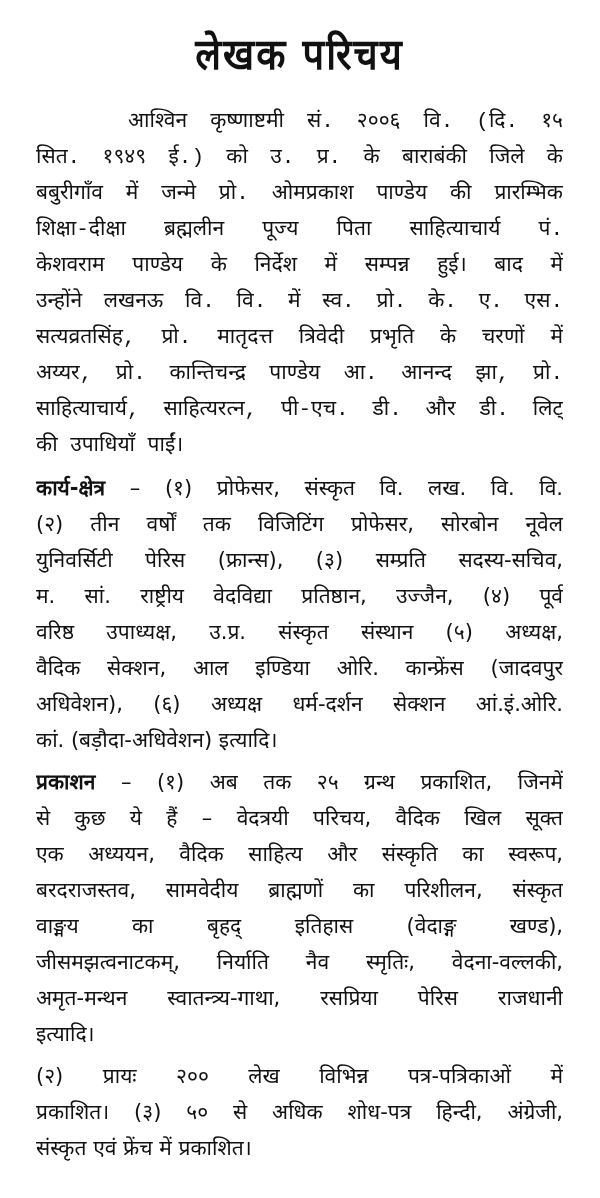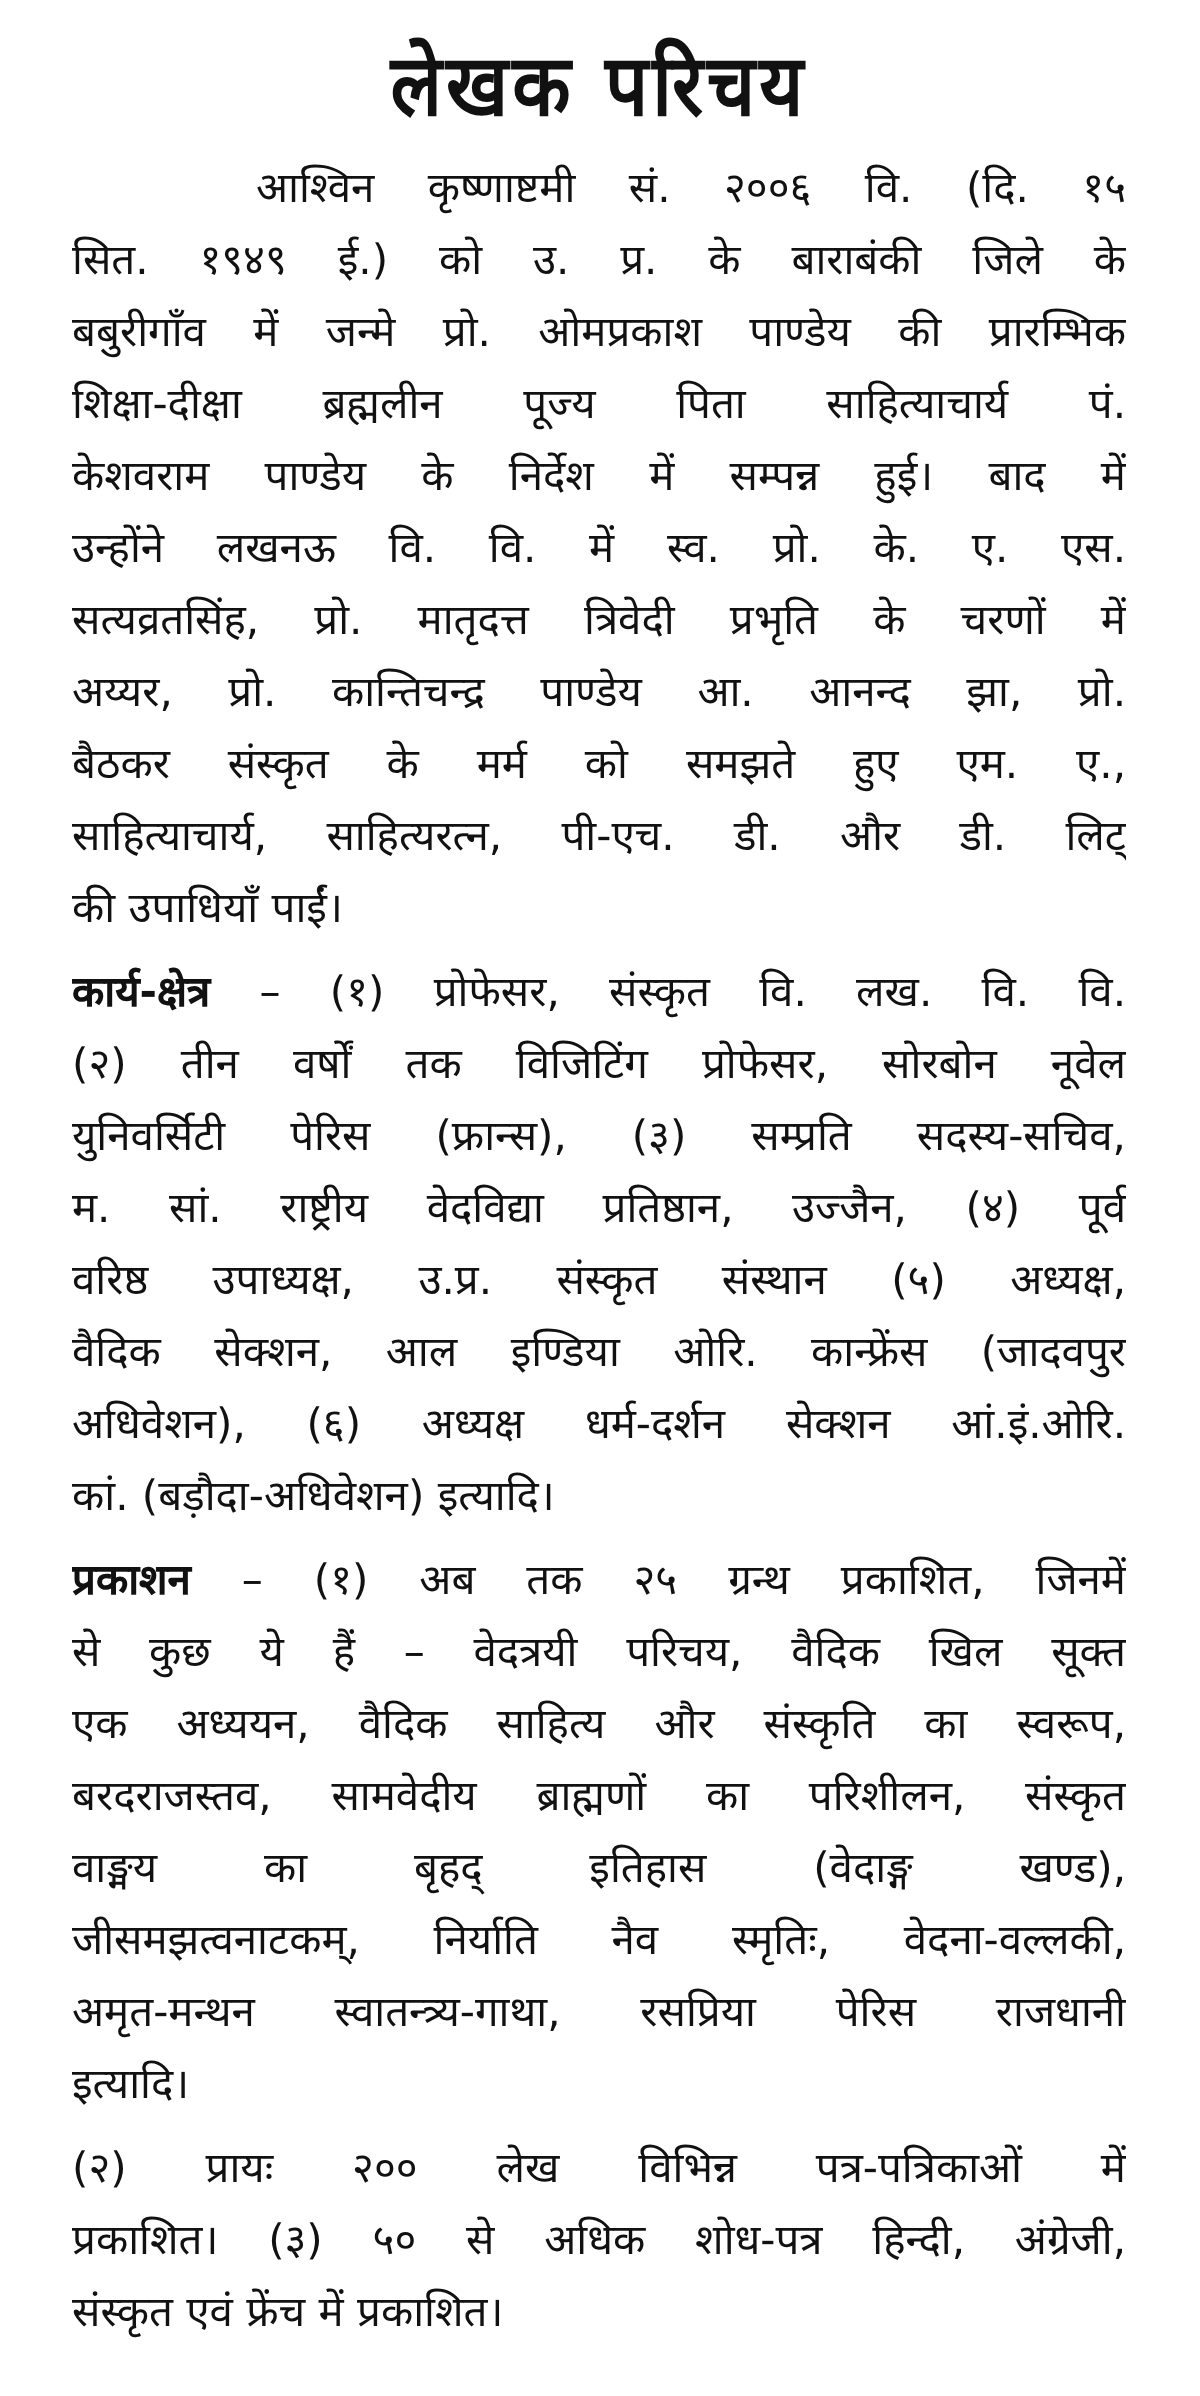--- a/index.html
+++ b/index.html
@@ -1,20 +1,20 @@
 <!DOCTYPE html>
 <html><head>
 <meta charset="utf-8">
 <style>
   html, body { margin: 0; padding: 0; background: #ffffff; }
   body {
     width: 600px; height: 1198px; overflow: hidden; position: relative;
     font-family: "DejaVu Sans", sans-serif; color: #111;
   }
-  .page { position: absolute; left: 36px; top: 0; width: 527px; }
+  .page { position: absolute; left: 36px; top: 12px; width: 527px; }
   .title {
     text-align: center; font-size: 38px; font-weight: bold;
     margin: 8px 0 0 0; height: 62px; line-height: 62px;
     letter-spacing: 2px; transform: scaleY(1.12); transform-origin: top;
   }
   .line {
     height: 36px; line-height: 36px; font-size: 21px;
     white-space: nowrap; text-align: justify; text-align-last: justify;
     overflow: hidden;
   }
@@ -22,30 +22,29 @@
   .line.indent { padding-left: 92px; }
   .lead { font-weight: bold; }
   .gap { height: 6px; }
 </style>
 </head>
 <body>
 
 <div class="page">
   <div class="title">लेखक परिचय</div>
 
-  <div style="margin-top:6px;">
+  <div style="margin-top:22px;font-family:Liberation Mono, monospace;">
     <div class="line indent">आश्विन कृष्णाष्टमी सं. २००६ वि. (दि. १५</div>
     <div class="line">सित. १९४९ ई.) को उ. प्र. के बाराबंकी जिले के</div>
     <div class="line">बबुरीगाँव में जन्मे प्रो. ओमप्रकाश पाण्डेय की प्रारम्भिक</div>
     <div class="line">शिक्षा-दीक्षा ब्रह्मलीन पूज्य पिता साहित्याचार्य पं.</div>
     <div class="line">केशवराम पाण्डेय के निर्देश में सम्पन्न हुई। बाद में</div>
     <div class="line">उन्होंने लखनऊ वि. वि. में स्व. प्रो. के. ए. एस.</div>
     <div class="line">सत्यव्रतसिंह, प्रो. मातृदत्त त्रिवेदी प्रभृति के चरणों में</div>
     <div class="line">अय्यर, प्रो. कान्तिचन्द्र पाण्डेय आ. आनन्द झा, प्रो.</div>
-    <div class="line">बैठकर संस्कृत के मर्म को समझते हुए एम. ए.,</div>
     <div class="line">साहित्याचार्य, साहित्यरत्न, पी-एच. डी. और डी. लिट्</div>
     <div class="line last">की उपाधियाँ पाईं।</div>
   </div>
 
   <div class="gap"></div>
 
   <div>
     <div class="line"><span class="lead">कार्य-क्षेत्र</span><span> – (१) प्रोफेसर, संस्कृत वि. लख. वि. वि.</span></div>
     <div class="line">(२) तीन वर्षों तक विजिटिंग प्रोफेसर, सोरबोन नूवेल</div>
     <div class="line">युनिवर्सिटी पेरिस (फ्रान्स), (३) सम्प्रति सदस्य-सचिव,</div>

